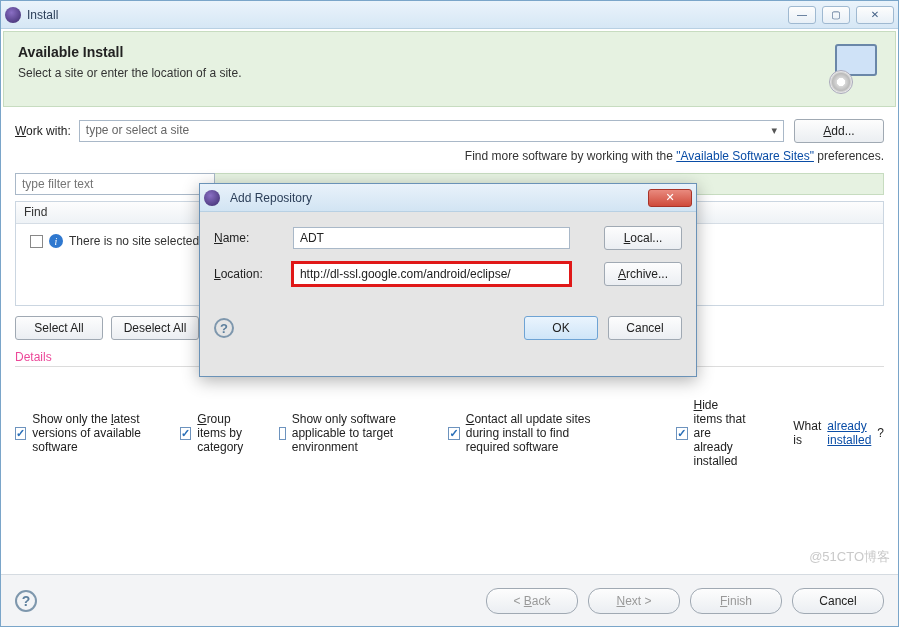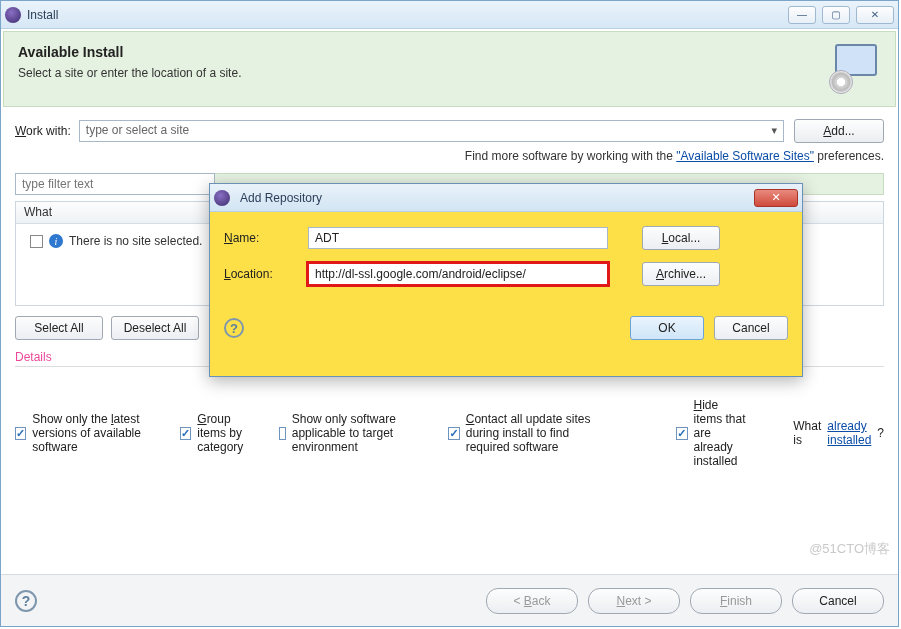--- a/index.html
+++ b/index.html
@@ -59,37 +59,37 @@
     .cb.checked::after { content: "✓"; color: #2a6fb8; font-size: 11px; line-height: 10px; font-weight: bold; }
     .opts a { color: #0a4da6; text-decoration: underline; }
     
     
     .footer { position: absolute; bottom: 0; left: 0; right: 0; height: 52px; border-top: 1px solid #d5dbe1; background: #f3f4f6; display: flex; align-items: center; padding: 0 14px; }
     .help-icn { width: 22px; height: 22px; border: 2px solid #7e97ad; border-radius: 50%; color: #5d7f9d; display:flex; align-items:center; justify-content:center; font-size: 14px; font-weight:bold;}
     .footer-btns { margin-left: auto; display: flex; gap: 10px; }
     .footer-btns .btn { min-width: 92px; height: 26px; margin-left:0;border-radius:12px; }
     
     
-    .modal { position: absolute; left: 208px; top: 182px; width: 594px; height: 194px; border: 1px solid #6a92b7; background: #fde047; box-shadow: 0 4px 16px rgba(0,0,0,0.3); }
+    .modal { position: absolute; left: 198px; top: 182px; width: 498px; height: 194px; border: 1px solid #6a92b7; background: #e5e5e5; box-shadow: 0 4px 16px rgba(0,0,0,0.3); }
     .modal-titlebar { height: 28px; background: linear-gradient(#e9f2fa,#d2e4f3); border-bottom: 1px solid #b8d0e3; display: flex; align-items: center; padding: 0 4px; }
     .modal-title { flex: 1; color: #2b3e58; margin-left: 4px; }
     .modal-close { width: 44px; height: 18px; background: linear-gradient(#e98a7e,#cf4b3b); border: 1px solid #a83328; border-radius: 3px; color: #fff; display:flex; align-items:center; justify-content:center; font-size:11px; cursor:pointer;}
     .modal-body { padding: 14px 14px 10px 14px; }
     .modal-row { display: flex; align-items: center; margin-bottom: 12px; gap: 20px; }
     .modal-lbl { width: 64px; color: #222; }
     .modal-input { width: 300px; height: 22px; border: 1px solid #a9b8c8; padding: 2px 6px; background: #fff; color: #222; }
     .modal-input.hl { outline: 3px solid #e01818; outline-offset: -1px; }
     .modal-btn { min-width: 78px; margin-left: 14px; }
     .modal-footer { display: flex; align-items: center; padding: 8px 14px 12px 14px; }
     .modal-footer .help-icn { width: 20px; height: 20px; font-size:13px; }
     .modal-ok { min-width: 74px; background: linear-gradient(#eaf4fd,#cfe5f8); border-color: #6ea3d4; margin-left:0;}
     .modal-cancel { min-width: 74px; margin-left: 10px; }
     .modal-footer-btns { margin-left: auto; display:flex; }
     
-    .watermark { position: absolute; right: 8px; bottom: 68px; color: #c9c9c9; font-size: 13px; }
+    .watermark { position: absolute; right: 8px; bottom: 60px; color: #c9c9c9; font-size: 13px; }
   </style>
 </head>
 <body>
 
 <div class="window">
   <div class="titlebar">
     <div class="titlebar-icon"></div>
     <div class="titlebar-text">Install</div>
     <div class="window-controls">
       <div class="wc-btn">—</div>
@@ -118,21 +118,21 @@
     <div class="fine-print">
       <span>Find more software by working with the </span><a href="#">"Available Software Sites"</a><span> preferences.</span>
     </div>
 
     <div class="filter-row">
       <input class="filter-input" style="flex: 0 0 200px;" placeholder="type filter text">
       <div class="filter-tail"></div>
     </div>
 
     <div class="tree">
-      <div class="tree-header">What</div>
+      <div class="tree-header">Find</div>
       <div class="tree-body">
         <span class="tree-cb"></span>
         <span class="info-icn">i</span>
         <span>There is no site selected.</span>
       </div>
     </div>
 
     <div class="sel-row">
       <button class="btn">Select All</button>
       <button class="btn">Deselect All</button>

